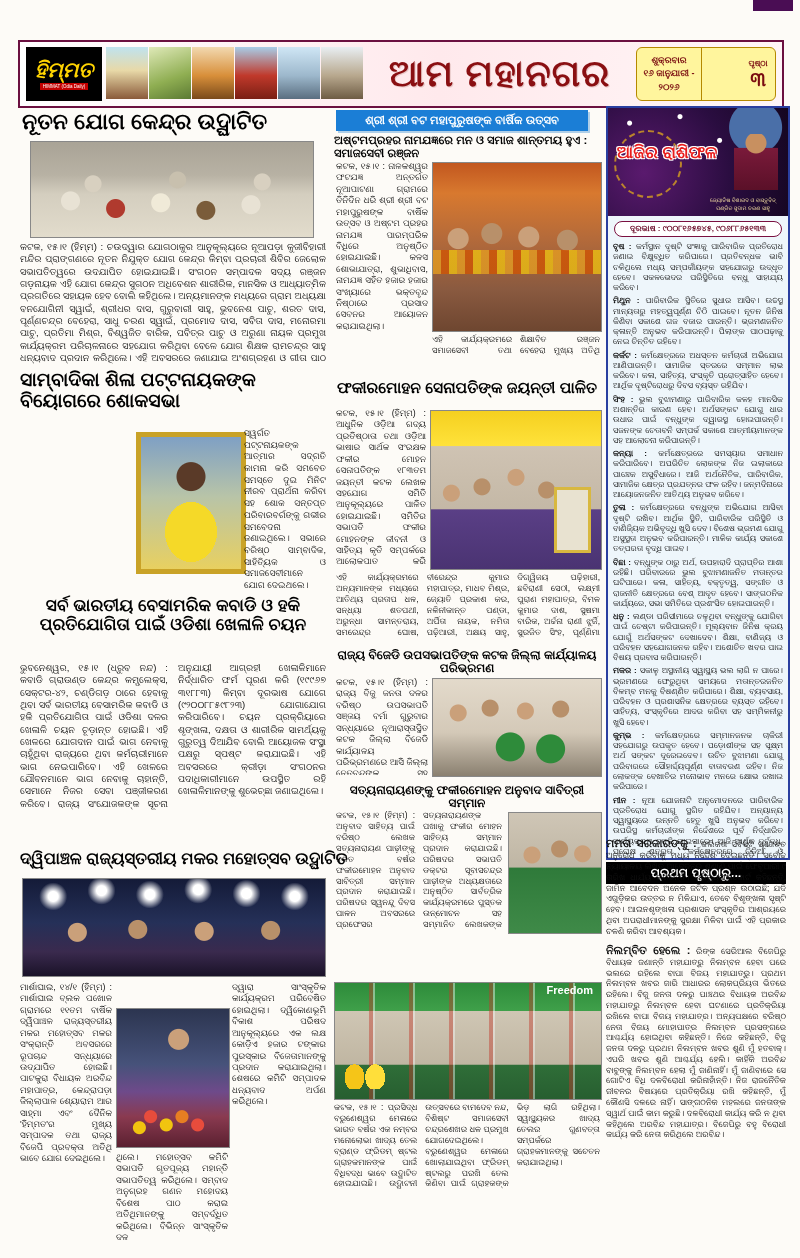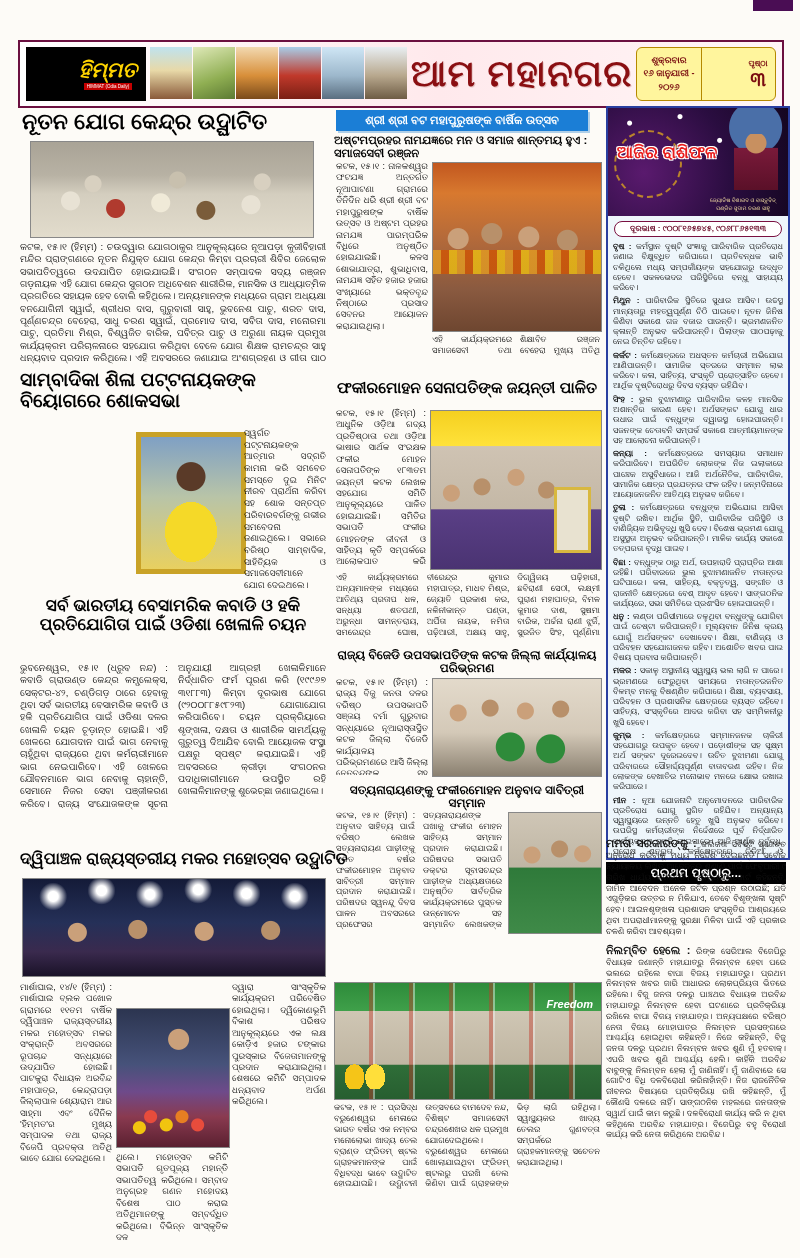--- a/index.html
+++ b/index.html
@@ -10,21 +10,21 @@
     color:#101010;
   }
   
   .corner-mark{position:absolute;left:753px;top:0;width:40px;height:11px;background:#4a0d54;}
   .masthead{
     position:absolute;left:18px;top:40px;width:762px;height:64px;
     border:2px solid #6b1040;background:linear-gradient(90deg,#ffffff 0%,#ffe9ec 55%,#fff6f7 100%);
     display:flex;align-items:stretch;overflow:hidden;
   }
   .mh-logo{width:76px;margin:5px 2px 5px 6px;background:#000;color:#ffd400;
-    display:flex;flex-direction:column;align-items:center;justify-content:center;flex:0 0 auto;padding-left:44px;}
+    display:flex;flex-direction:column;align-items:center;justify-content:center;flex:0 0 auto;}
   .mh-logo .big{font-size:21px;font-weight:bold;font-style:italic;line-height:1;}
   .mh-logo .strip{margin-top:3px;background:#c40000;color:#fff;font-size:4.5px;padding:1px 3px;white-space:nowrap;}
   .mh-collage{display:flex;gap:1px;margin:5px 2px;flex:0 0 auto;}
   .mh-tile{width:42px;height:52px;}
   .t1{background:linear-gradient(180deg,#bfe3ef 0%,#e8d9a8 45%,#8a5a3a 100%);}
   .t2{background:linear-gradient(160deg,#dfe9b8 0%,#8fae52 60%,#5c7a33 100%);}
   .t3{background:linear-gradient(180deg,#f2d9b0 0%,#d88f3a 55%,#7a4a1a 100%);}
   .t4{background:linear-gradient(180deg,#a8cde8 0%,#c0392b 55%,#7a1f14 100%);}
   .t5{background:linear-gradient(180deg,#cfe6f5 0%,#9db8cc 55%,#5a6e80 100%);}
   .t6{background:linear-gradient(180deg,#e8eef2 0%,#b8a88e 55%,#6e5c44 100%);}
@@ -102,21 +102,21 @@
     radial-gradient(circle 10px at 55% 22%,#caa07a 0 10px,transparent 11px),
     radial-gradient(circle 6px at 30% 78%,#e74c3c 0 6px,transparent 7px),
     radial-gradient(circle 6px at 44% 84%,#f1c40f 0 6px,transparent 7px),
     radial-gradient(circle 6px at 58% 78%,#e67e22 0 6px,transparent 7px),
     radial-gradient(circle 6px at 72% 84%,#e74c3c 0 6px,transparent 7px),
     radial-gradient(circle 6px at 20% 86%,#f1c40f 0 6px,transparent 7px),
     linear-gradient(180deg,#2c3550 0%,#46527a 40%,#6e4a8a 60%,#8a3a50 78%,#5a2030 100%);}
   .ph-freedom{background:linear-gradient(180deg,#2e8b3a 0%,#3fa04a 24%,#cfc6b4 24.5%,#c0b6a2 70%,#2f6e38 71%,#275e30 100%);}
   .ph-freedom::before{content:"";position:absolute;left:0;top:0;width:100%;height:100%;
     background:repeating-linear-gradient(90deg,transparent 0 34px,#c0392b 34px 38px,#f5f5f5 38px 40px);opacity:.45;}
-  .freedom-brand{position:absolute;right:8px;top:15px;color:#fff;font-style:italic;font-weight:bold;font-size:11px;}
+  .freedom-brand{position:absolute;right:8px;top:1px;color:#fff;font-weight:bold;font-size:11px;}
   .freedom-bottles{position:absolute;left:8px;bottom:10px;width:46px;height:26px;
     background:radial-gradient(ellipse 10px 13px at 25% 55%,#f5c518 0 100%,transparent 100%),
                radial-gradient(ellipse 10px 13px at 70% 55%,#ffdf3a 0 100%,transparent 100%);}
   
   .blue-banner{position:absolute;left:336px;top:110px;width:252px;height:21px;background:#1b7ed6;
     color:#fff;font-weight:bold;font-size:11.5px;display:flex;align-items:center;justify-content:center;
     box-shadow:2px 2px 0 #b0cfe8;}
   
   .horo-box{position:absolute;left:606px;top:106px;width:180px;height:750px;
     border:2px solid #2a3fa0;background:#eef6fb;overflow:hidden;}

